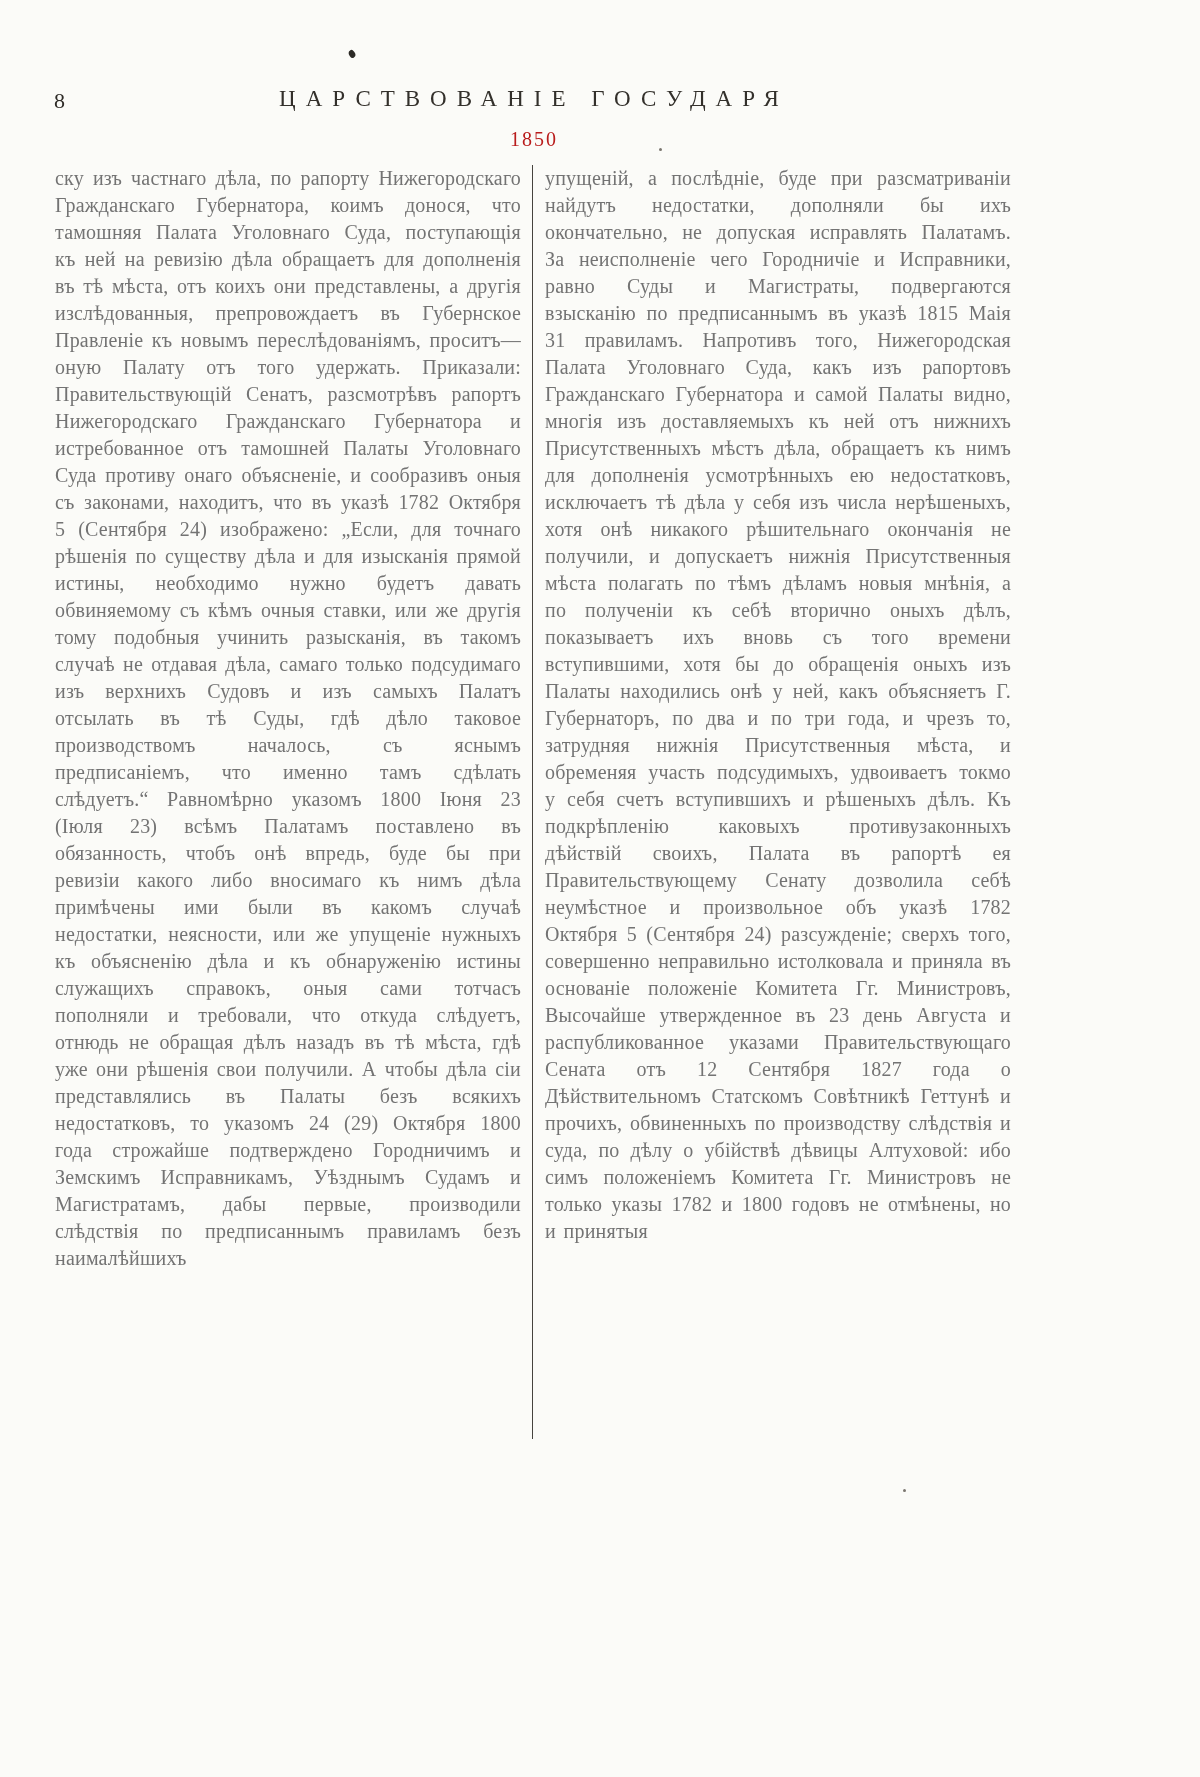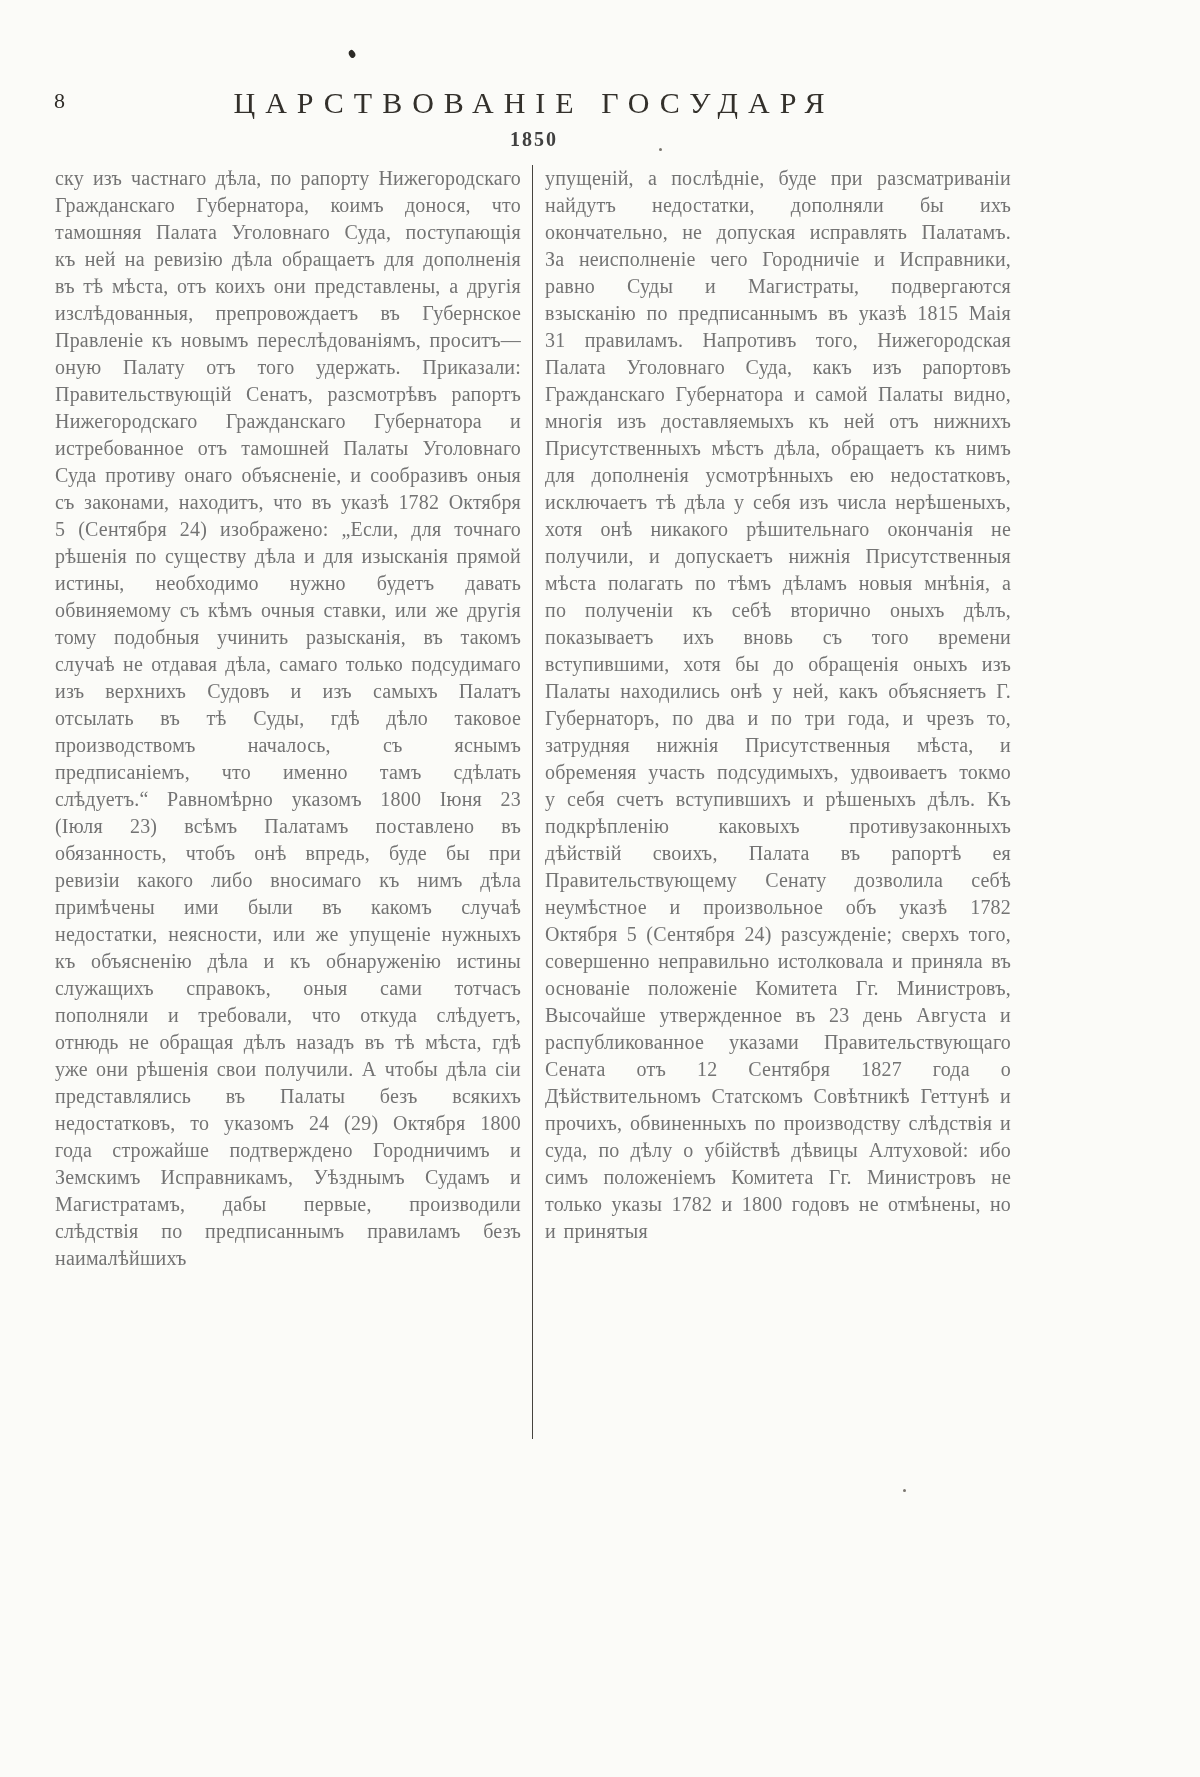--- a/index.html
+++ b/index.html
@@ -22,34 +22,34 @@
     left: 54px;
     top: 88px;
     font-size: 22px;
   }
   .running-head {
     position: absolute;
     left: 55px;
     top: 86px;
     width: 958px;
     text-align: center;
-    font-size: 30px;
+    font-size: 23px;
     letter-spacing: 10px;
     color: #33302b;
   }
   .year-line {
     position: absolute;
     left: 55px;
     top: 128px;
     width: 958px;
     text-align: center;
     font-size: 20px;
-    font-weight: bold;
+    font-weight: normal;
     letter-spacing: 2px;
-    color: #404040;
+    color: #b91c1c;
   }
   .columns {
     position: absolute;
     left: 55px;
     top: 165px;
     width: 958px;
     display: flex;
   }
   .col {
     width: 466px;

